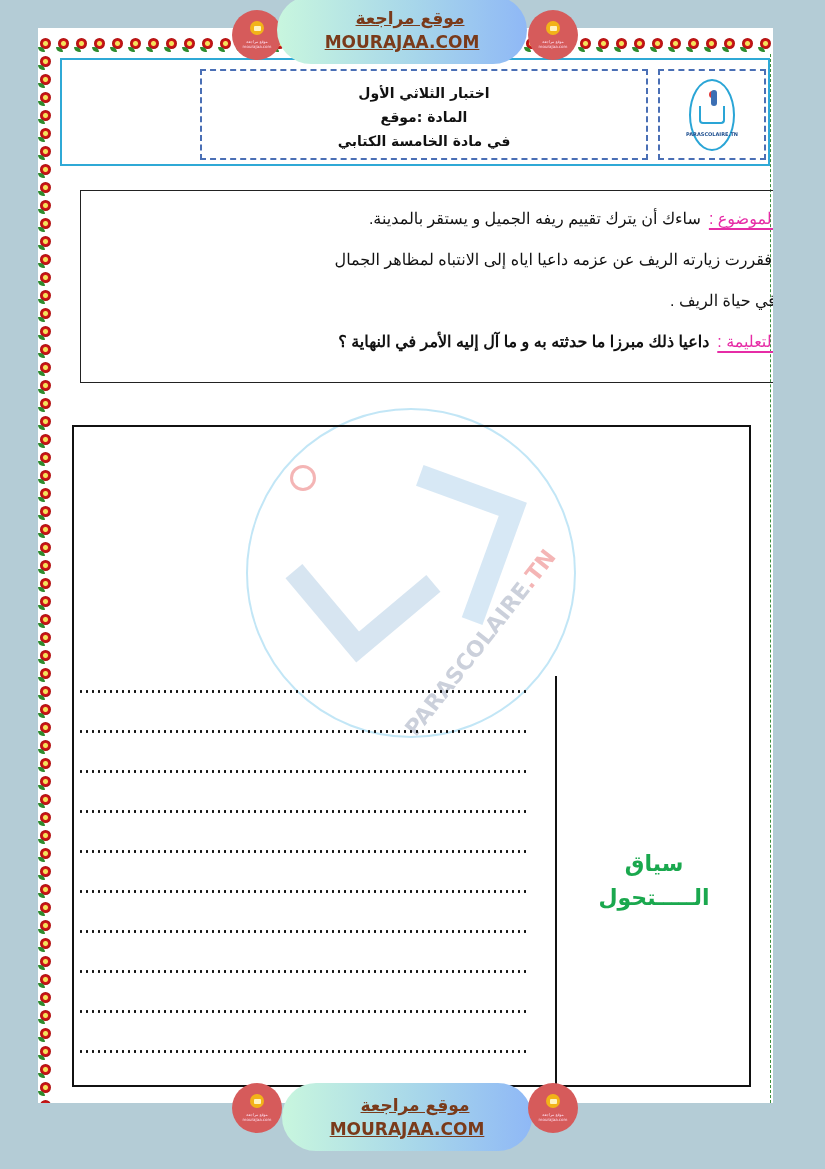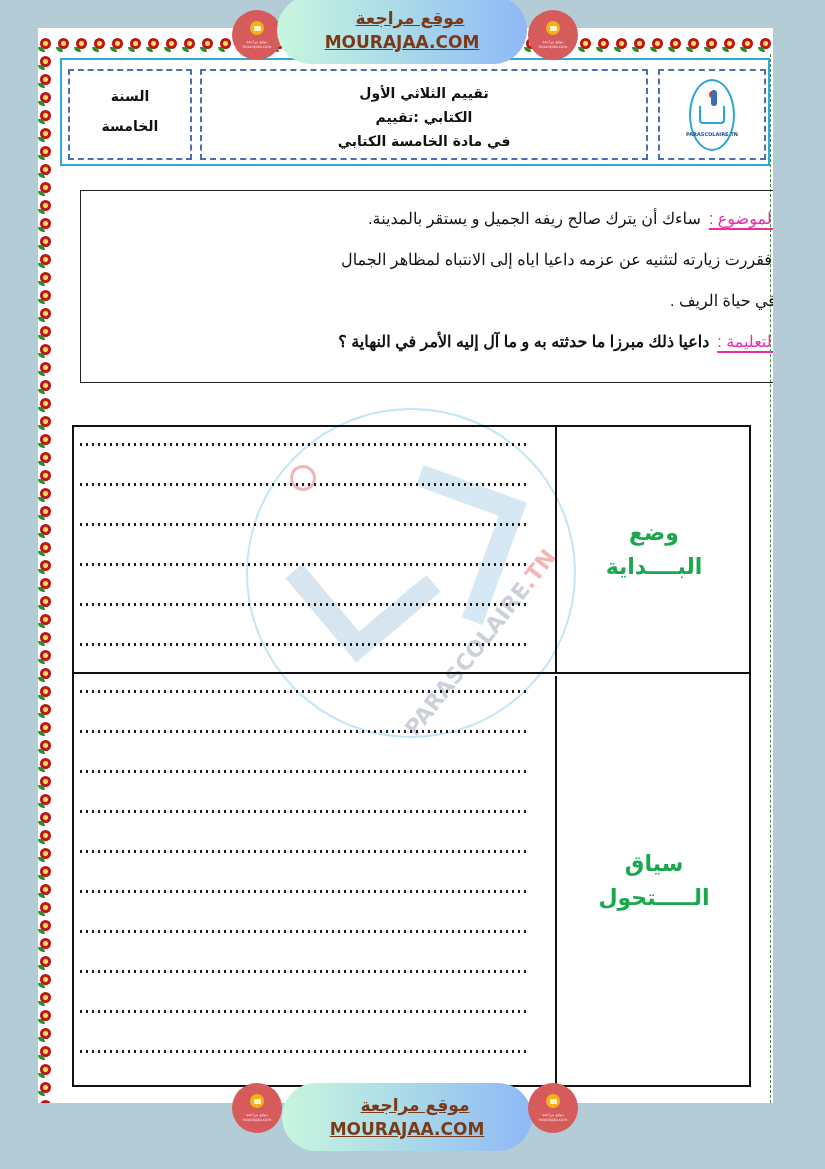--- a/index.html
+++ b/index.html
@@ -302,75 +302,57 @@
       <div class="flower"></div>
       <div class="flower"></div>
       <div class="flower"></div>
       <div class="flower"></div>
       <div class="flower"></div>
       <div class="flower"></div>
     </div>
   <div class="right-dash"></div>
 
   <div class="header">
-    <div class="hbox level">
-      <div class="htext">السنة</div>
-      <div class="htext">الخامسة</div>
-    </div>
     <div class="hbox title">
-      <div class="htext">تقييم الثلاثي الأول</div>
-      <div class="htext">الكتابي  :تقييم</div>
+      <div class="htext">اختبار الثلاثي الأول</div>
+      <div class="htext">المادة  :موقع</div>
       <div class="htext">في مادة الخامسة الكتابي</div>
     </div>
     <div class="hbox logo">
       <div class="logo-oval">
         <div class="logo-flag"></div>
         <div class="logo-book"></div>
         <div class="logo-text">PARASCOLAIRE.TN</div>
       </div>
     </div>
   </div>
 
   <div class="subject">
     <div class="sline">
-      <span class="label-pink">الموضوع :</span><span class="content">ساءك أن يترك صالح ريفه الجميل و يستقر بالمدينة.</span>
+      <span class="label-pink">الموضوع :</span><span class="content">ساءك أن يترك تقييم ريفه الجميل و يستقر بالمدينة.</span>
     </div>
     <div class="sline indent">
-      <span class="content">فقررت زيارته لتثنيه عن عزمه داعيا اياه إلى الانتباه لمظاهر الجمال</span>
+      <span class="content">فقررت زيارته الريف عن عزمه داعيا اياه إلى الانتباه لمظاهر الجمال</span>
     </div>
     <div class="sline">
       <span class="content">في حياة الريف .</span>
     </div>
     <div class="sline bold">
       <span class="label-pink">التعليمة :</span><span class="content">داعيا ذلك مبرزا ما حدثته به و ما آل إليه الأمر في النهاية ؟</span>
     </div>
   </div>
 
   <div class="watermark">
     <div class="wm-flag"></div>
     <div class="wm-book-l"></div>
     <div class="wm-book-r"></div>
     <div class="wm-text"><b>PARASCOLAIRE</b><span>.TN</span></div>
   </div>
 
   <div class="answers">
-    <div class="row r1">
-      <div class="lines-cell" id="lines0">
-          <div class="dotline" style="top: 16px;"></div>
-          <div class="dotline" style="top: 56px;"></div>
-          <div class="dotline" style="top: 96px;"></div>
-          <div class="dotline" style="top: 136px;"></div>
-          <div class="dotline" style="top: 176px;"></div>
-          <div class="dotline" style="top: 216px;"></div>
-        </div>
-      <div class="label-cell">
-        <div class="green-label">وضع</div>
-        <div class="green-label">البــــداية</div>
-      </div>
-    </div>
     <div class="row r2">
       <div class="lines-cell" id="lines1">
           <div class="dotline" style="top: 14px;"></div>
           <div class="dotline" style="top: 54px;"></div>
           <div class="dotline" style="top: 94px;"></div>
           <div class="dotline" style="top: 134px;"></div>
           <div class="dotline" style="top: 174px;"></div>
           <div class="dotline" style="top: 214px;"></div>
           <div class="dotline" style="top: 254px;"></div>
           <div class="dotline" style="top: 294px;"></div>

